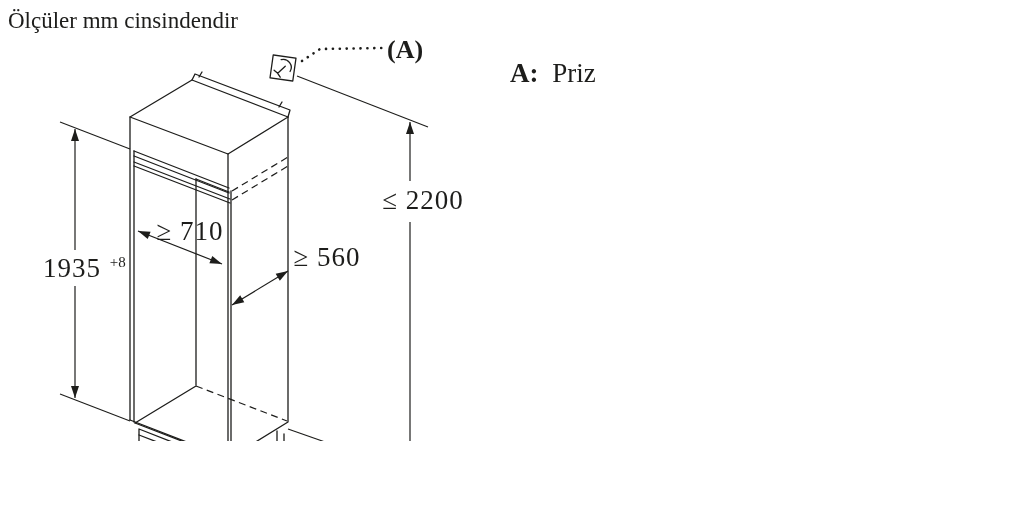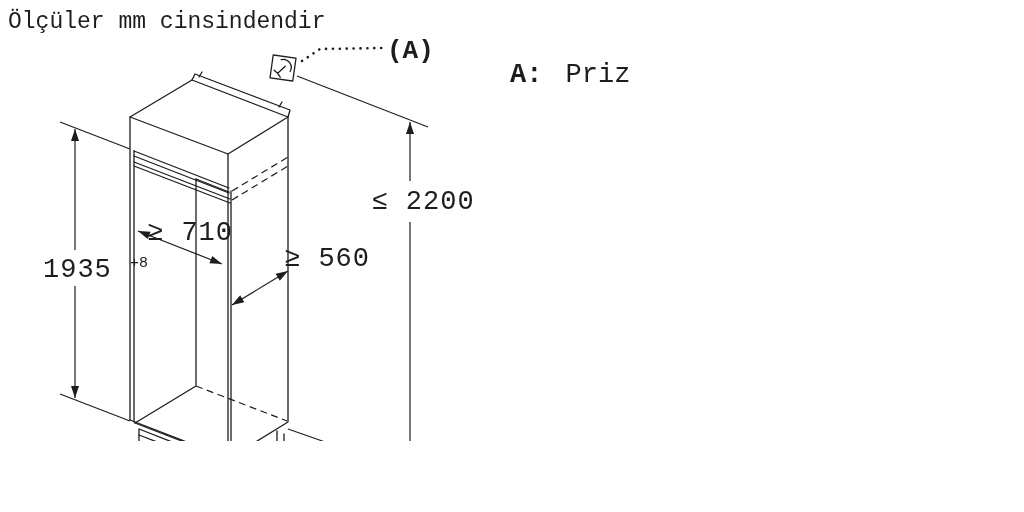--- a/index.html
+++ b/index.html
@@ -1,20 +1,20 @@
 <!DOCTYPE html>
 <html><head>
 <meta charset="utf-8">
 <style>
   html,body{margin:0;padding:0;background:#ffffff;}
   .page{
     position:relative;
     width:1024px;height:441px;
     background:#ffffff;
-    font-family:Liberation Mono, monospace;
+    font-family:Liberation Serif, serif;
     overflow:hidden;
   }
   svg{display:block;}
   .ln{stroke:#1d1d1b;stroke-width:1.3;fill:none;stroke-linejoin:round;stroke-linecap:round;}
   .thin{stroke:#1d1d1b;stroke-width:1.1;fill:none;}
   .hidden-ln{stroke:#1d1d1b;stroke-width:1.2;fill:none;stroke-dasharray:7 4.5;}
   .dim{stroke:#1d1d1b;stroke-width:1.2;fill:none;}
   .lbl{fill:#1d1d1b;font-size:27px;letter-spacing:1px;}
   .lbl-sup{font-size:15px;letter-spacing:0;}
   .title-txt{fill:#1d1d1b;font-size:23px;}

